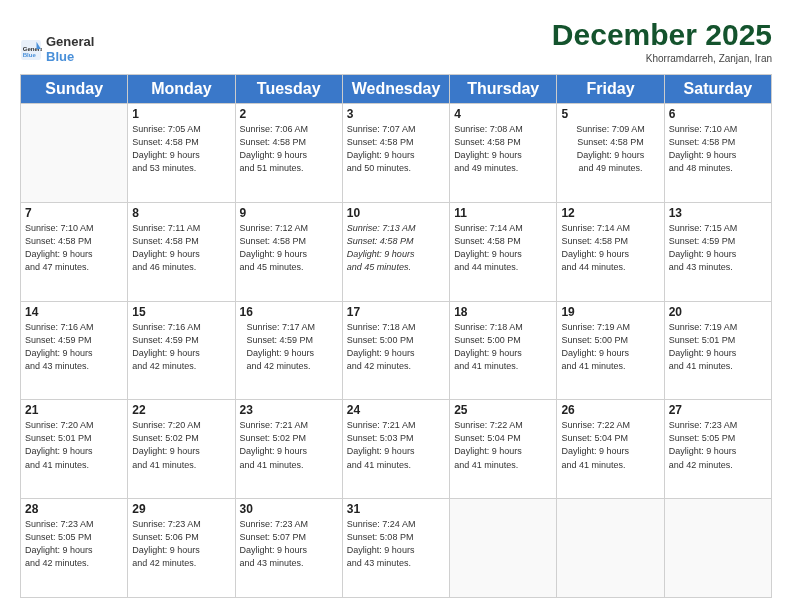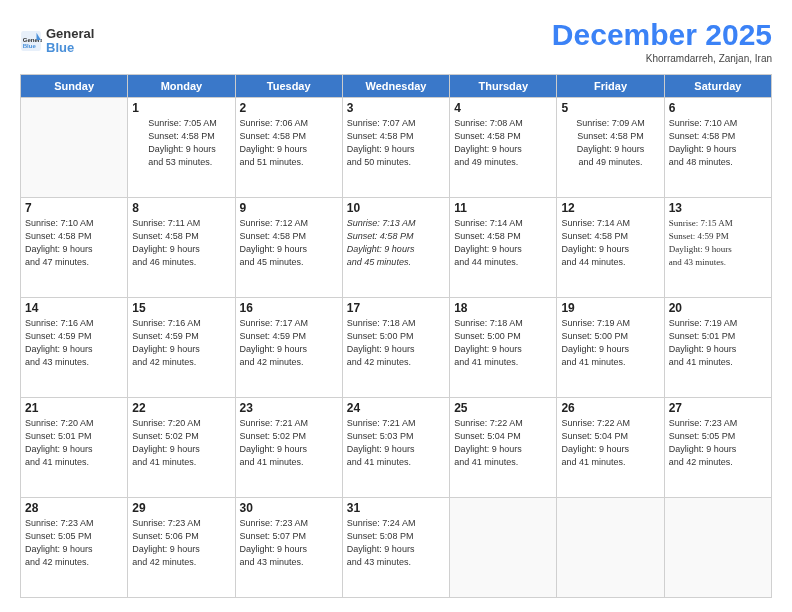--- a/index.html
+++ b/index.html
@@ -13,56 +13,56 @@
     .page {
       width: 792px;
       height: 612px;
       padding: 18px 20px 14px 20px;
       display: flex;
       flex-direction: column;
     }
     .header {
       display: flex;
       justify-content: space-between;
-      align-items: center;
+      align-items: flex-end;
       margin-bottom: 10px;
     }
     .logo {
       display: flex;
       align-items: center;
       gap: 4px;
     }
     .logo-icon {
       width: 22px;
       height: 22px;
     }
     .title-area {
       text-align: right;
     }
     .month-title {
       font-size: 30px;
       font-weight: bold;
-      color: #3b82f6;
+      color: #14532d;
       line-height: 1.1;
     }
     .subtitle {
       font-size: 10px;
       color: #444;
       margin-top: 2px;
     }
     .calendar {
       flex: 1;
       border-collapse: collapse;
       width: 100%;
       table-layout: fixed;
     }
     .calendar th {
       background: #3a78c9;
       color: #fff;
-      font-size: 11px;
+      font-size: 16px;
       font-weight: bold;
       text-align: center;
       padding: 5px 2px;
       border: 1px solid #ccc;
     }
     .calendar td {
       border: 1px solid #d0d0d0;
       vertical-align: top;
       padding: 3px 4px;
       font-size: 9.5px;
@@ -118,21 +118,21 @@
           <th>Thursday</th>
           <th>Friday</th>
           <th>Saturday</th>
         </tr>
     </thead>
     <tbody id="calendar-body">
     <tr>
           <td class="empty"></td>
           <td>
             <div class="day-number">1</div>
-            <div class="day-info" style="white-space: pre-line; margin-left: 16px;">Sunrise: 7:05 AM
+            <div class="day-info" style="white-space: pre-line;">Sunrise: 7:05 AM
 Sunset: 4:58 PM
 Daylight: 9 hours
 and 53 minutes.</div>
           </td>
           <td>
             <div class="day-number">2</div>
             <div class="day-info" style="white-space: pre-line;">Sunrise: 7:06 AM
 Sunset: 4:58 PM
 Daylight: 9 hours
 and 51 minutes.</div>
@@ -204,21 +204,21 @@
           </td>
           <td>
             <div class="day-number">12</div>
             <div class="day-info" style="white-space: pre-line;">Sunrise: 7:14 AM
 Sunset: 4:58 PM
 Daylight: 9 hours
 and 44 minutes.</div>
           </td>
           <td>
             <div class="day-number">13</div>
-            <div class="day-info" style="white-space: pre-line; font-family: Liberation Serif, serif;">Sunrise: 7:15 AM
+            <div class="day-info" style="white-space: pre-line;">Sunrise: 7:15 AM
 Sunset: 4:59 PM
 Daylight: 9 hours
 and 43 minutes.</div>
           </td>
         </tr>
         <tr>
           <td>
             <div class="day-number">14</div>
             <div class="day-info" style="white-space: pre-line;">Sunrise: 7:16 AM
 Sunset: 4:59 PM
@@ -227,21 +227,21 @@
           </td>
           <td>
             <div class="day-number">15</div>
             <div class="day-info" style="white-space: pre-line;">Sunrise: 7:16 AM
 Sunset: 4:59 PM
 Daylight: 9 hours
 and 42 minutes.</div>
           </td>
           <td>
             <div class="day-number">16</div>
-            <div class="day-info" style="white-space: pre-line;">Sunrise: 7:17 AM
+            <div class="day-info" style="white-space: pre-line; margin-left: 7px;">Sunrise: 7:17 AM
 Sunset: 4:59 PM
 Daylight: 9 hours
 and 42 minutes.</div>
           </td>
           <td>
             <div class="day-number">17</div>
             <div class="day-info" style="white-space: pre-line;">Sunrise: 7:18 AM
 Sunset: 5:00 PM
 Daylight: 9 hours
 and 42 minutes.</div>

